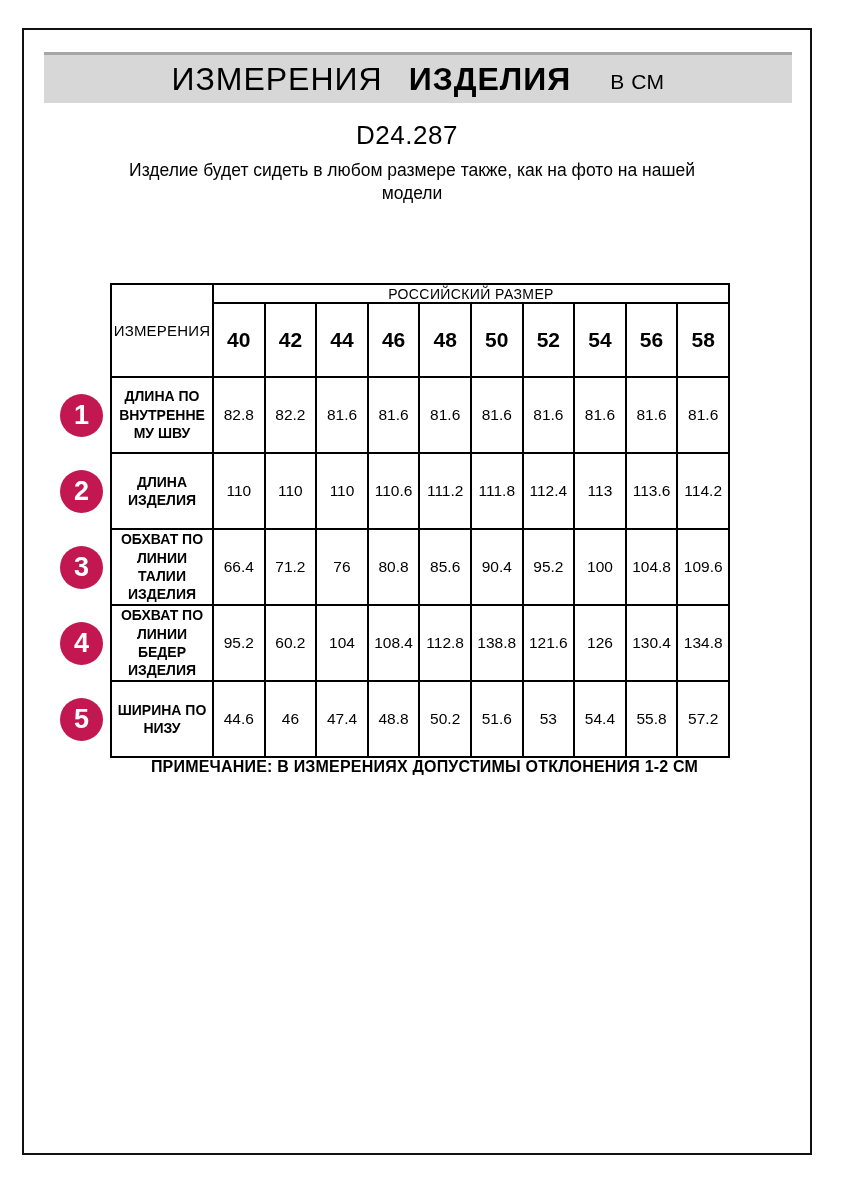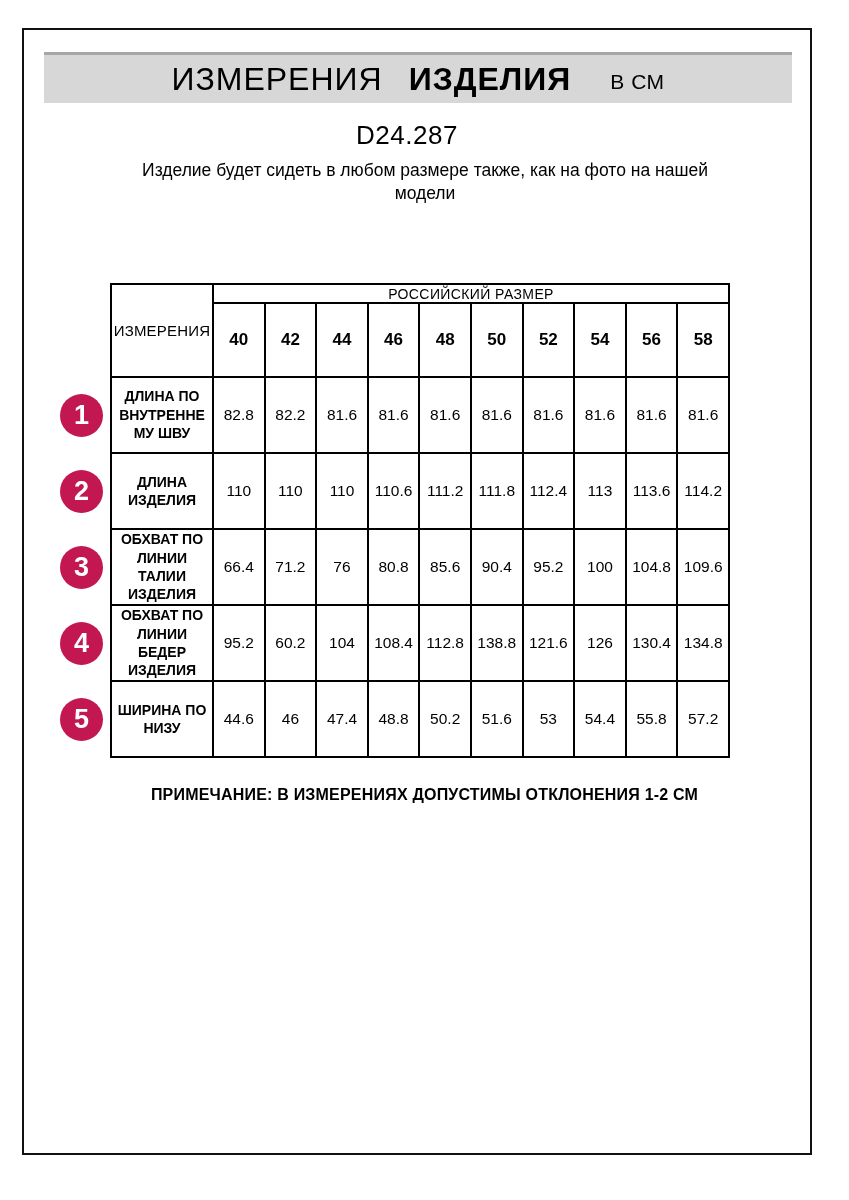--- a/index.html
+++ b/index.html
@@ -47,21 +47,21 @@
   .model {
     position: absolute;
     top: 120px; left: 0; right: 57px;
     text-align: center;
     font-size: 26px;
     letter-spacing: 0.5px;
     margin-left: 22px;
   }
   .subtitle {
     position: absolute;
-    top: 159px; left: 114px;
+    top: 159px; left: 101px;
     width: 622px;
     text-align: center;
     font-size: 17.5px;
     line-height: 1.32;
   }
   table.size-table {
     position: absolute;
     left: 110px; top: 283px;
     width: 618px;
     border-collapse: collapse;
@@ -69,21 +69,21 @@
   }
   table.size-table th, table.size-table td {
     border: 2px solid #000;
     text-align: center;
     vertical-align: middle;
     padding: 0;
     overflow: hidden;
   }
   tr.group-row th.group { height: 17px; font-size: 14px; font-weight: 400; letter-spacing: 0.4px; margin-left: 17px; }
   th.corner { font-size: 15px; font-weight: 400; letter-spacing: 0.2px; }
-  tr.size-row th { height: 72px; font-size: 17px; font-weight: 700; margin-left: 40px; }
+  tr.size-row th { height: 72px; font-size: 21px; font-weight: 700; margin-left: 40px; }
   tbody tr { height: 76px; }
   td.label-cell {
     font-size: 14px;
     line-height: 1.32;
     white-space: pre-line;
     font-weight: 700;
     padding: 0 2px;
   }
   td.value-cell { font-size: 15.5px; }
   .badge {
@@ -94,21 +94,21 @@
     color: #fff;
     font-size: 27px;
     font-weight: 700;
     display: flex;
     align-items: center;
     justify-content: center;
     line-height: 1;
   }
   .note {
     position: absolute;
-    top: 786px; left: 0; right: 0;
+    top: 758px; left: 0; right: 0;
     text-align: center;
     font-size: 16px;
     font-weight: 700;
     letter-spacing: 0.2px;
   }
 </style>
 </head>
 <body>
 
 <div class="frame"></div>

